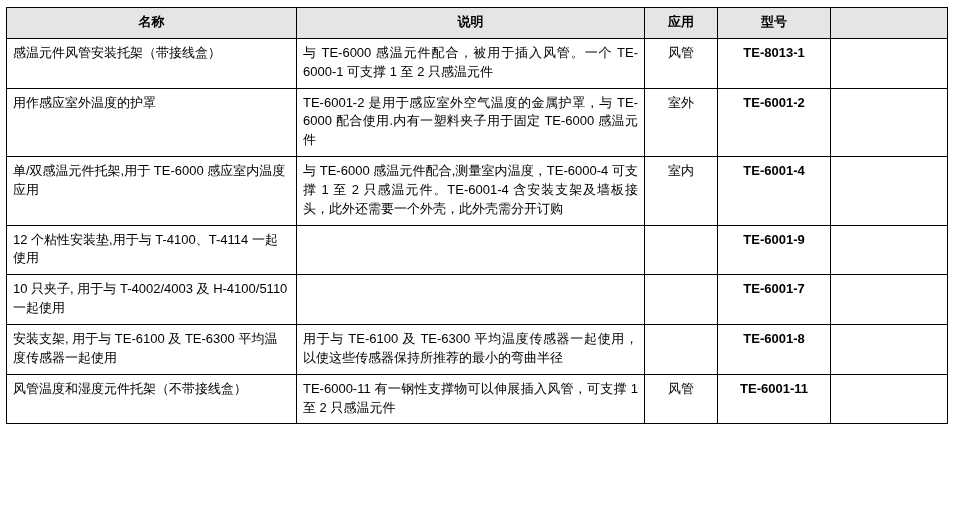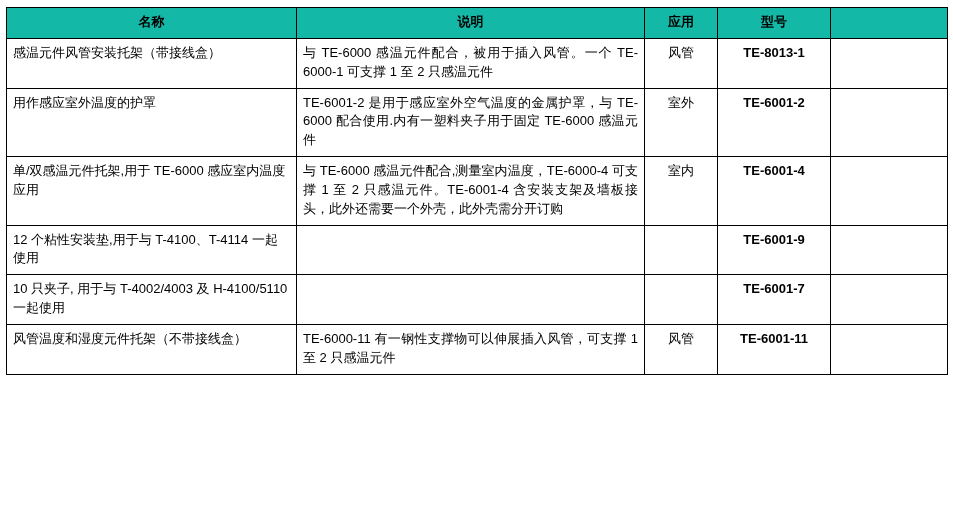--- a/index.html
+++ b/index.html
@@ -29,21 +29,21 @@
   }
   table.spec th,
   table.spec td {
     border: 1px solid #000000;
     vertical-align: top;
     padding: 5px 6px 6px 6px;
     font-size: 13px;
     line-height: 1.45;
   }
   thead th {
-    background: #14b8a6;
+    background: #e5e5e5;
     text-align: center;
     font-weight: bold;
     font-size: 13.5px;
     padding-top: 6px;
     padding-bottom: 6px;
     vertical-align: middle;
   }
   col.c-name   { width: 290px; }
   col.c-desc   { width: 348px; }
   col.c-app    { width: 73px;  }
@@ -123,20 +123,27 @@
         <td class="blank empty-cell"></td>
       </tr>
       <tr>
         <td class="name">10 只夹子, 用于与 T-4002/4003 及 H-4100/5110 一起使用</td>
         <td class="desc"></td>
         <td class="app"></td>
         <td class="model">TE-6001-7</td>
         <td class="blank empty-cell"></td>
       </tr>
       <tr>
+        <td class="name">安装支架, 用于与 TE-6100 及 TE-6300 平均温度传感器一起使用</td>
+        <td class="desc">用于与 TE-6100 及 TE-6300 平均温度传感器一起使用，以使这些传感器保持所推荐的最小的弯曲半径</td>
+        <td class="app"></td>
+        <td class="model">TE-6001-8</td>
+        <td class="blank empty-cell"></td>
+      </tr>
+      <tr>
         <td class="name">风管温度和湿度元件托架（不带接线盒）</td>
         <td class="desc">TE-6000-11 有一钢性支撑物可以伸展插入风管，可支撑 1 至 2 只感温元件</td>
         <td class="app">风管</td>
         <td class="model">TE-6001-11</td>
         <td class="blank empty-cell"></td>
       </tr>
     </tbody>
   </table>
 </div>
 

